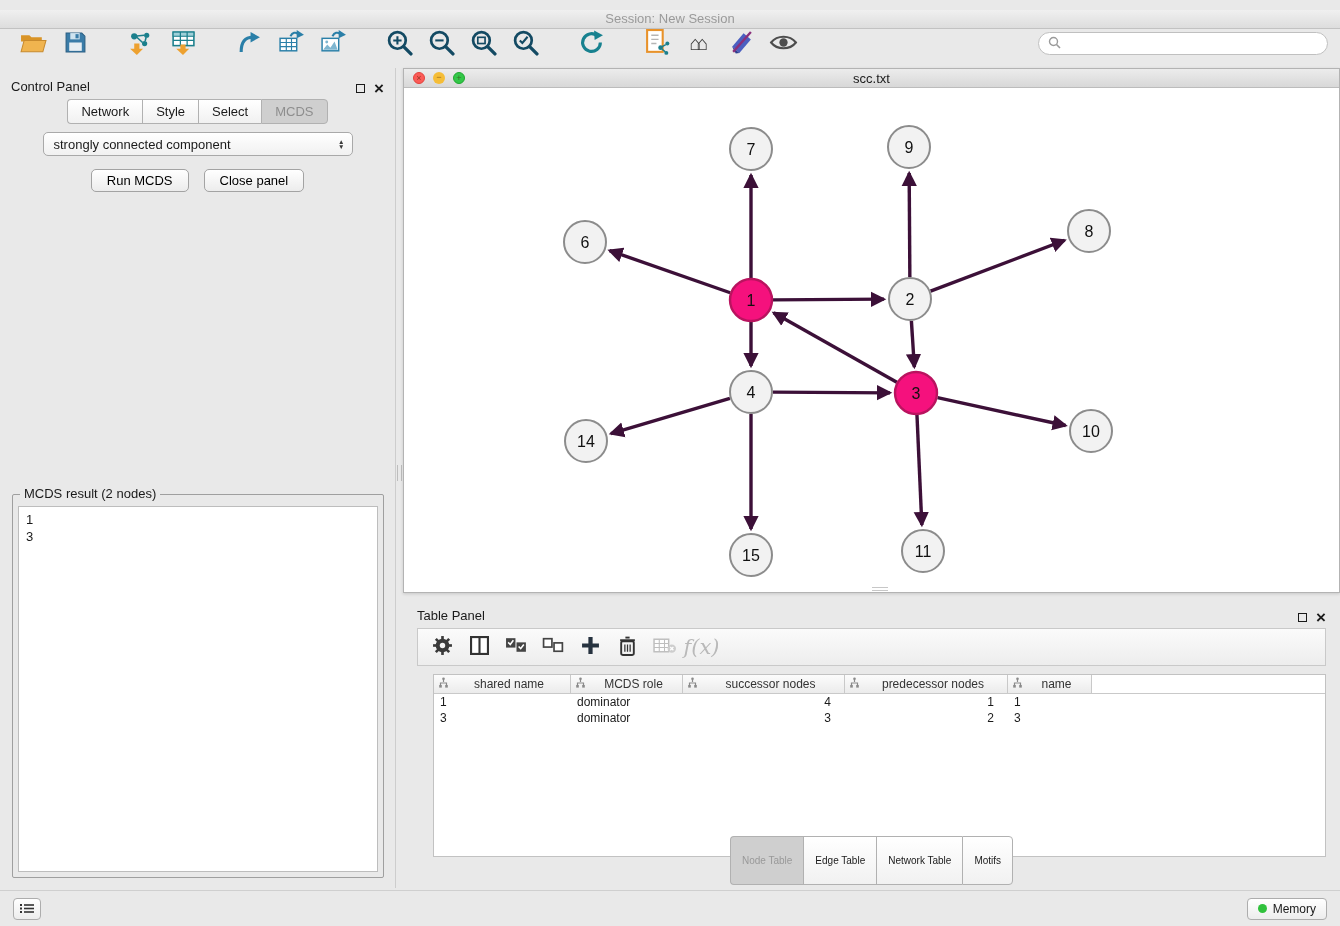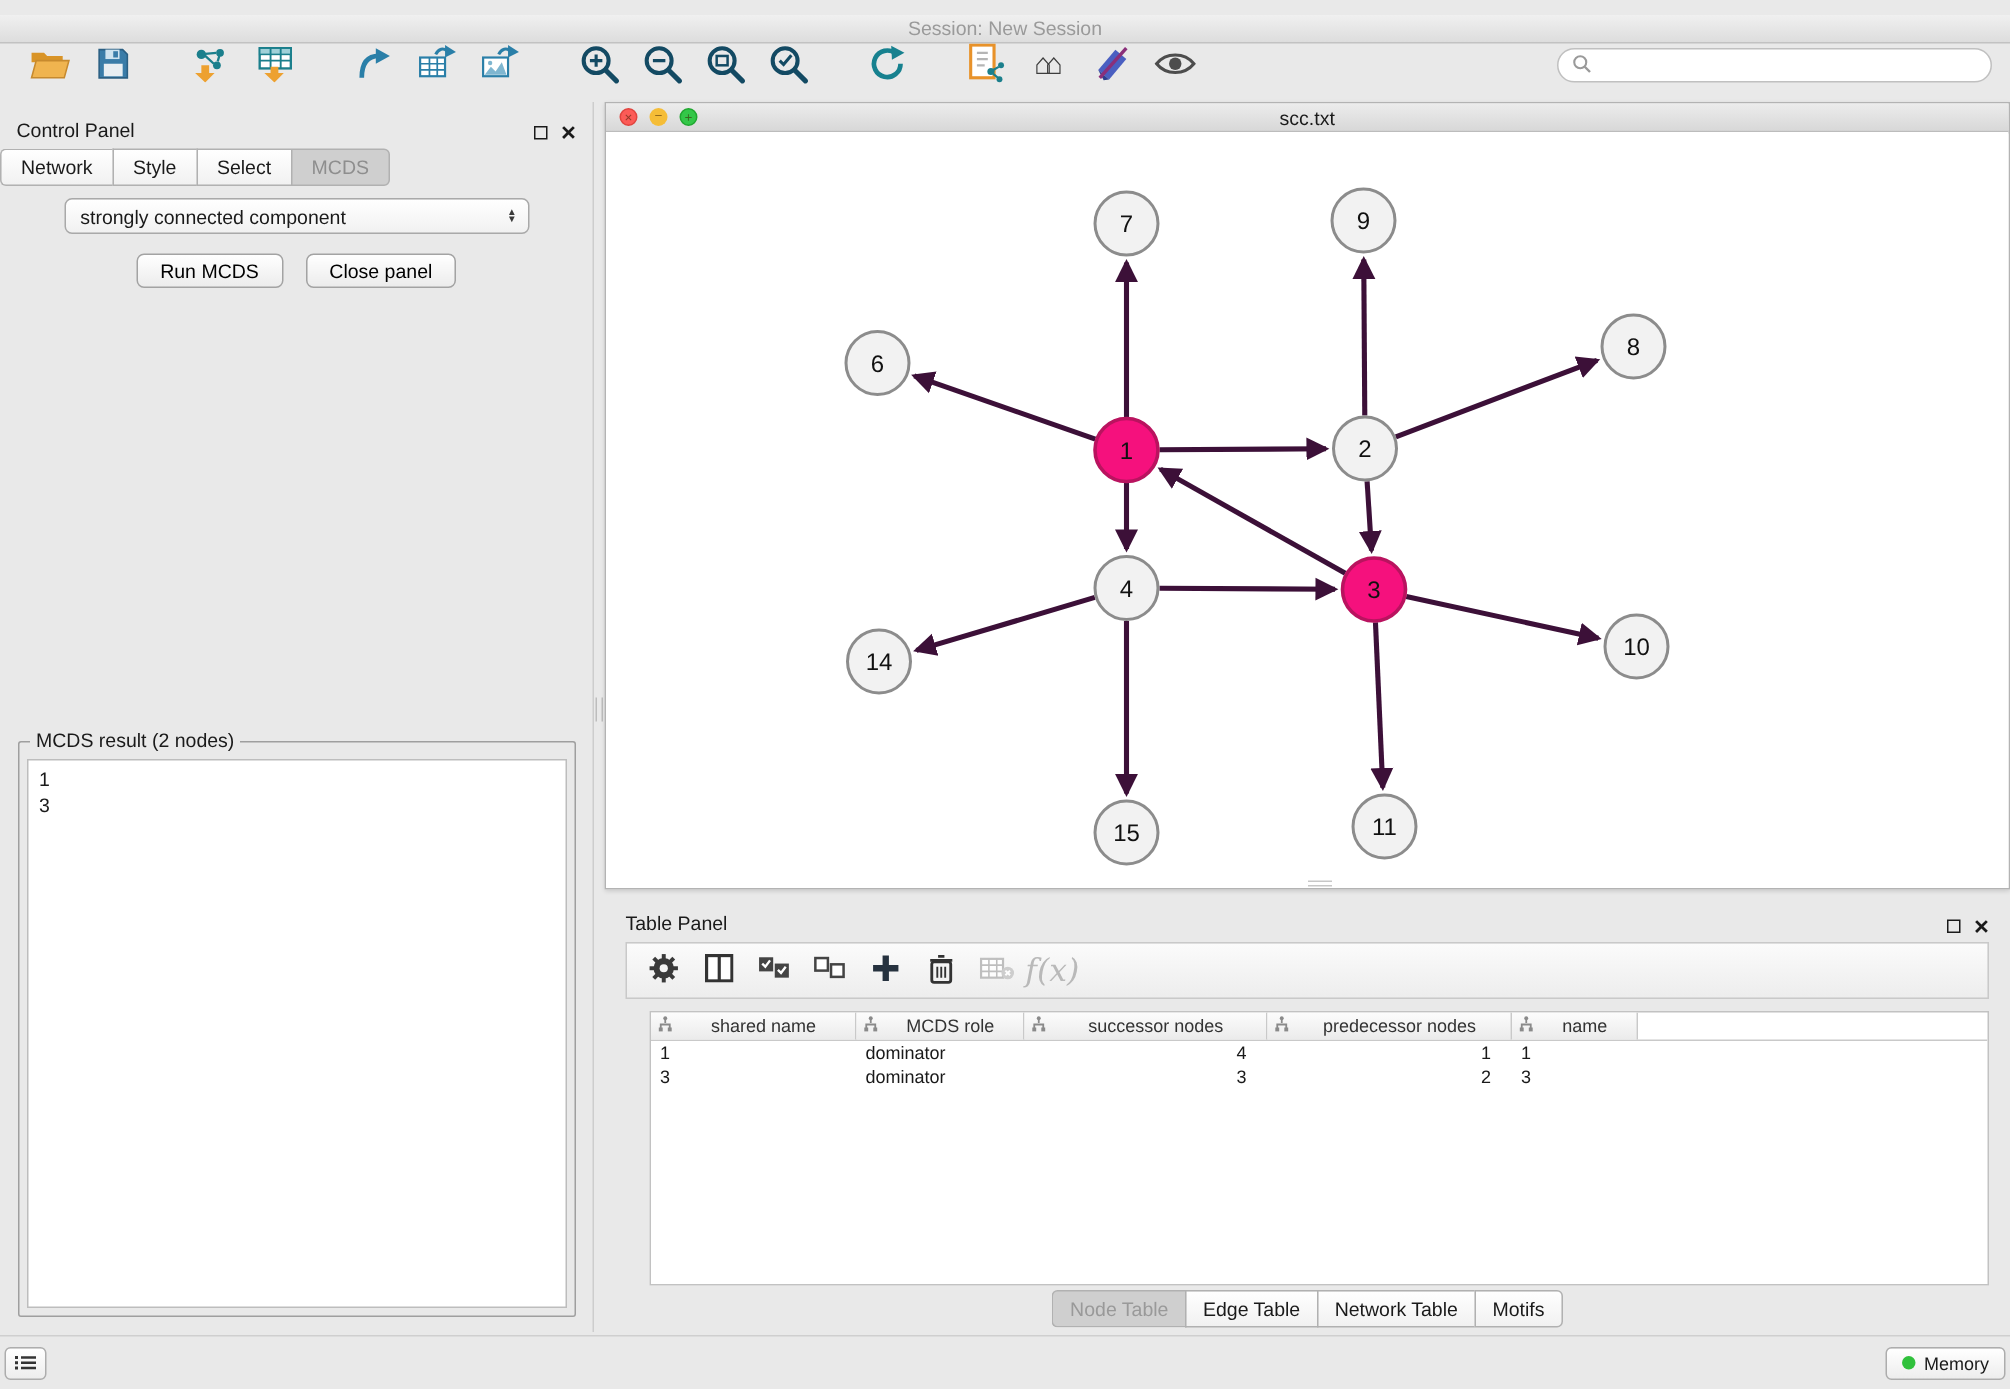--- a/index.html
+++ b/index.html
@@ -39,21 +39,21 @@
 
   
   .control-panel {
     position:absolute; left:0; top:68px; width:396px; height:820px;
     background:#e9e9e9; border-right:1px solid #cdcdcd;
   }
   .panel-header { height:26px; display:flex; align-items:flex-end; padding:0 11px; }
   .win-btns { margin-left:auto; display:flex; gap:9px; align-items:center; }
   .maxi { width:9px; height:9px; border:1.5px solid #1a1a1a; display:inline-block; }
   .closei { font-size:17px; font-weight:bold; color:#1a1a1a; line-height:11px; }
-  .cp-tabs { display:flex; margin-top:5px; }
+  .cp-tabs { display:flex; justify-content:center; margin-top:5px; }
   .cp-tab {
     padding:4px 13px; background:linear-gradient(#ffffff,#f1f1f1);
     border:1px solid #b1b1b1; border-right:none; font-size:13px; cursor:default;
   }
   .cp-tab:first-child { border-radius:4px 0 0 4px; }
   .cp-tab:last-child { border-right:1px solid #b1b1b1; border-radius:0 4px 4px 0; }
   .cp-tab.active { background:#cfcfcf; color:#8e8e8e; }
   .cp-content { text-align:center; }
   .opt-label { margin-top:23px; }
   .combo {
@@ -113,32 +113,32 @@
   .th {
     display:flex; align-items:center; gap:3px; padding:0 4px;
     background:linear-gradient(#fcfcfc,#ebebeb);
     border-right:1px solid #c9c9c9; font-size:12px; color:#333; cursor:default;
   }
   .th .th-label { flex:1; text-align:center; }
   .trow { display:flex; height:16px; }
   .td { font-size:12px; line-height:16px; padding:0 6px; overflow:hidden; white-space:nowrap; }
   .tp-tabs { position:absolute; bottom:5px; left:0; right:0; display:flex; justify-content:center; }
   .tp-tab {
-    padding:4px 11px; background:linear-gradient(#ffffff,#f1f1f1);
-    border:1px solid #b1b1b1; border-right:none; font-size:13px; cursor:default;
+    padding:18px 11px; background:linear-gradient(#ffffff,#f1f1f1);
+    border:1px solid #b1b1b1; border-right:none; font-size:10px; cursor:default;
   }
   .tp-tab:first-child { border-radius:4px 0 0 4px; }
   .tp-tab:last-child { border-right:1px solid #b1b1b1; border-radius:0 4px 4px 0; }
   .tp-tab.active { background:#cfcfcf; color:#999; }
 
   
   .statusbar {
     position:absolute; left:0; bottom:0; width:100%; height:36px;
     background:#e9e9e9; border-top:1px solid #cfcfcf;
-    display:flex; align-items:center; padding:0 3px;
+    display:flex; align-items:center; padding:0 13px;
   }
   .list-btn {
     width:28px; height:22px; border:1px solid #adadad; border-radius:4px;
     background:linear-gradient(#ffffff,#ededed);
     display:flex; align-items:center; justify-content:center; cursor:default;
   }
   .memory-btn {
     margin-left:auto; height:22px; border:1px solid #adadad; border-radius:4px;
     background:linear-gradient(#ffffff,#ededed);
     display:flex; align-items:center; gap:6px; padding:0 10px; font-size:12px; cursor:default;

